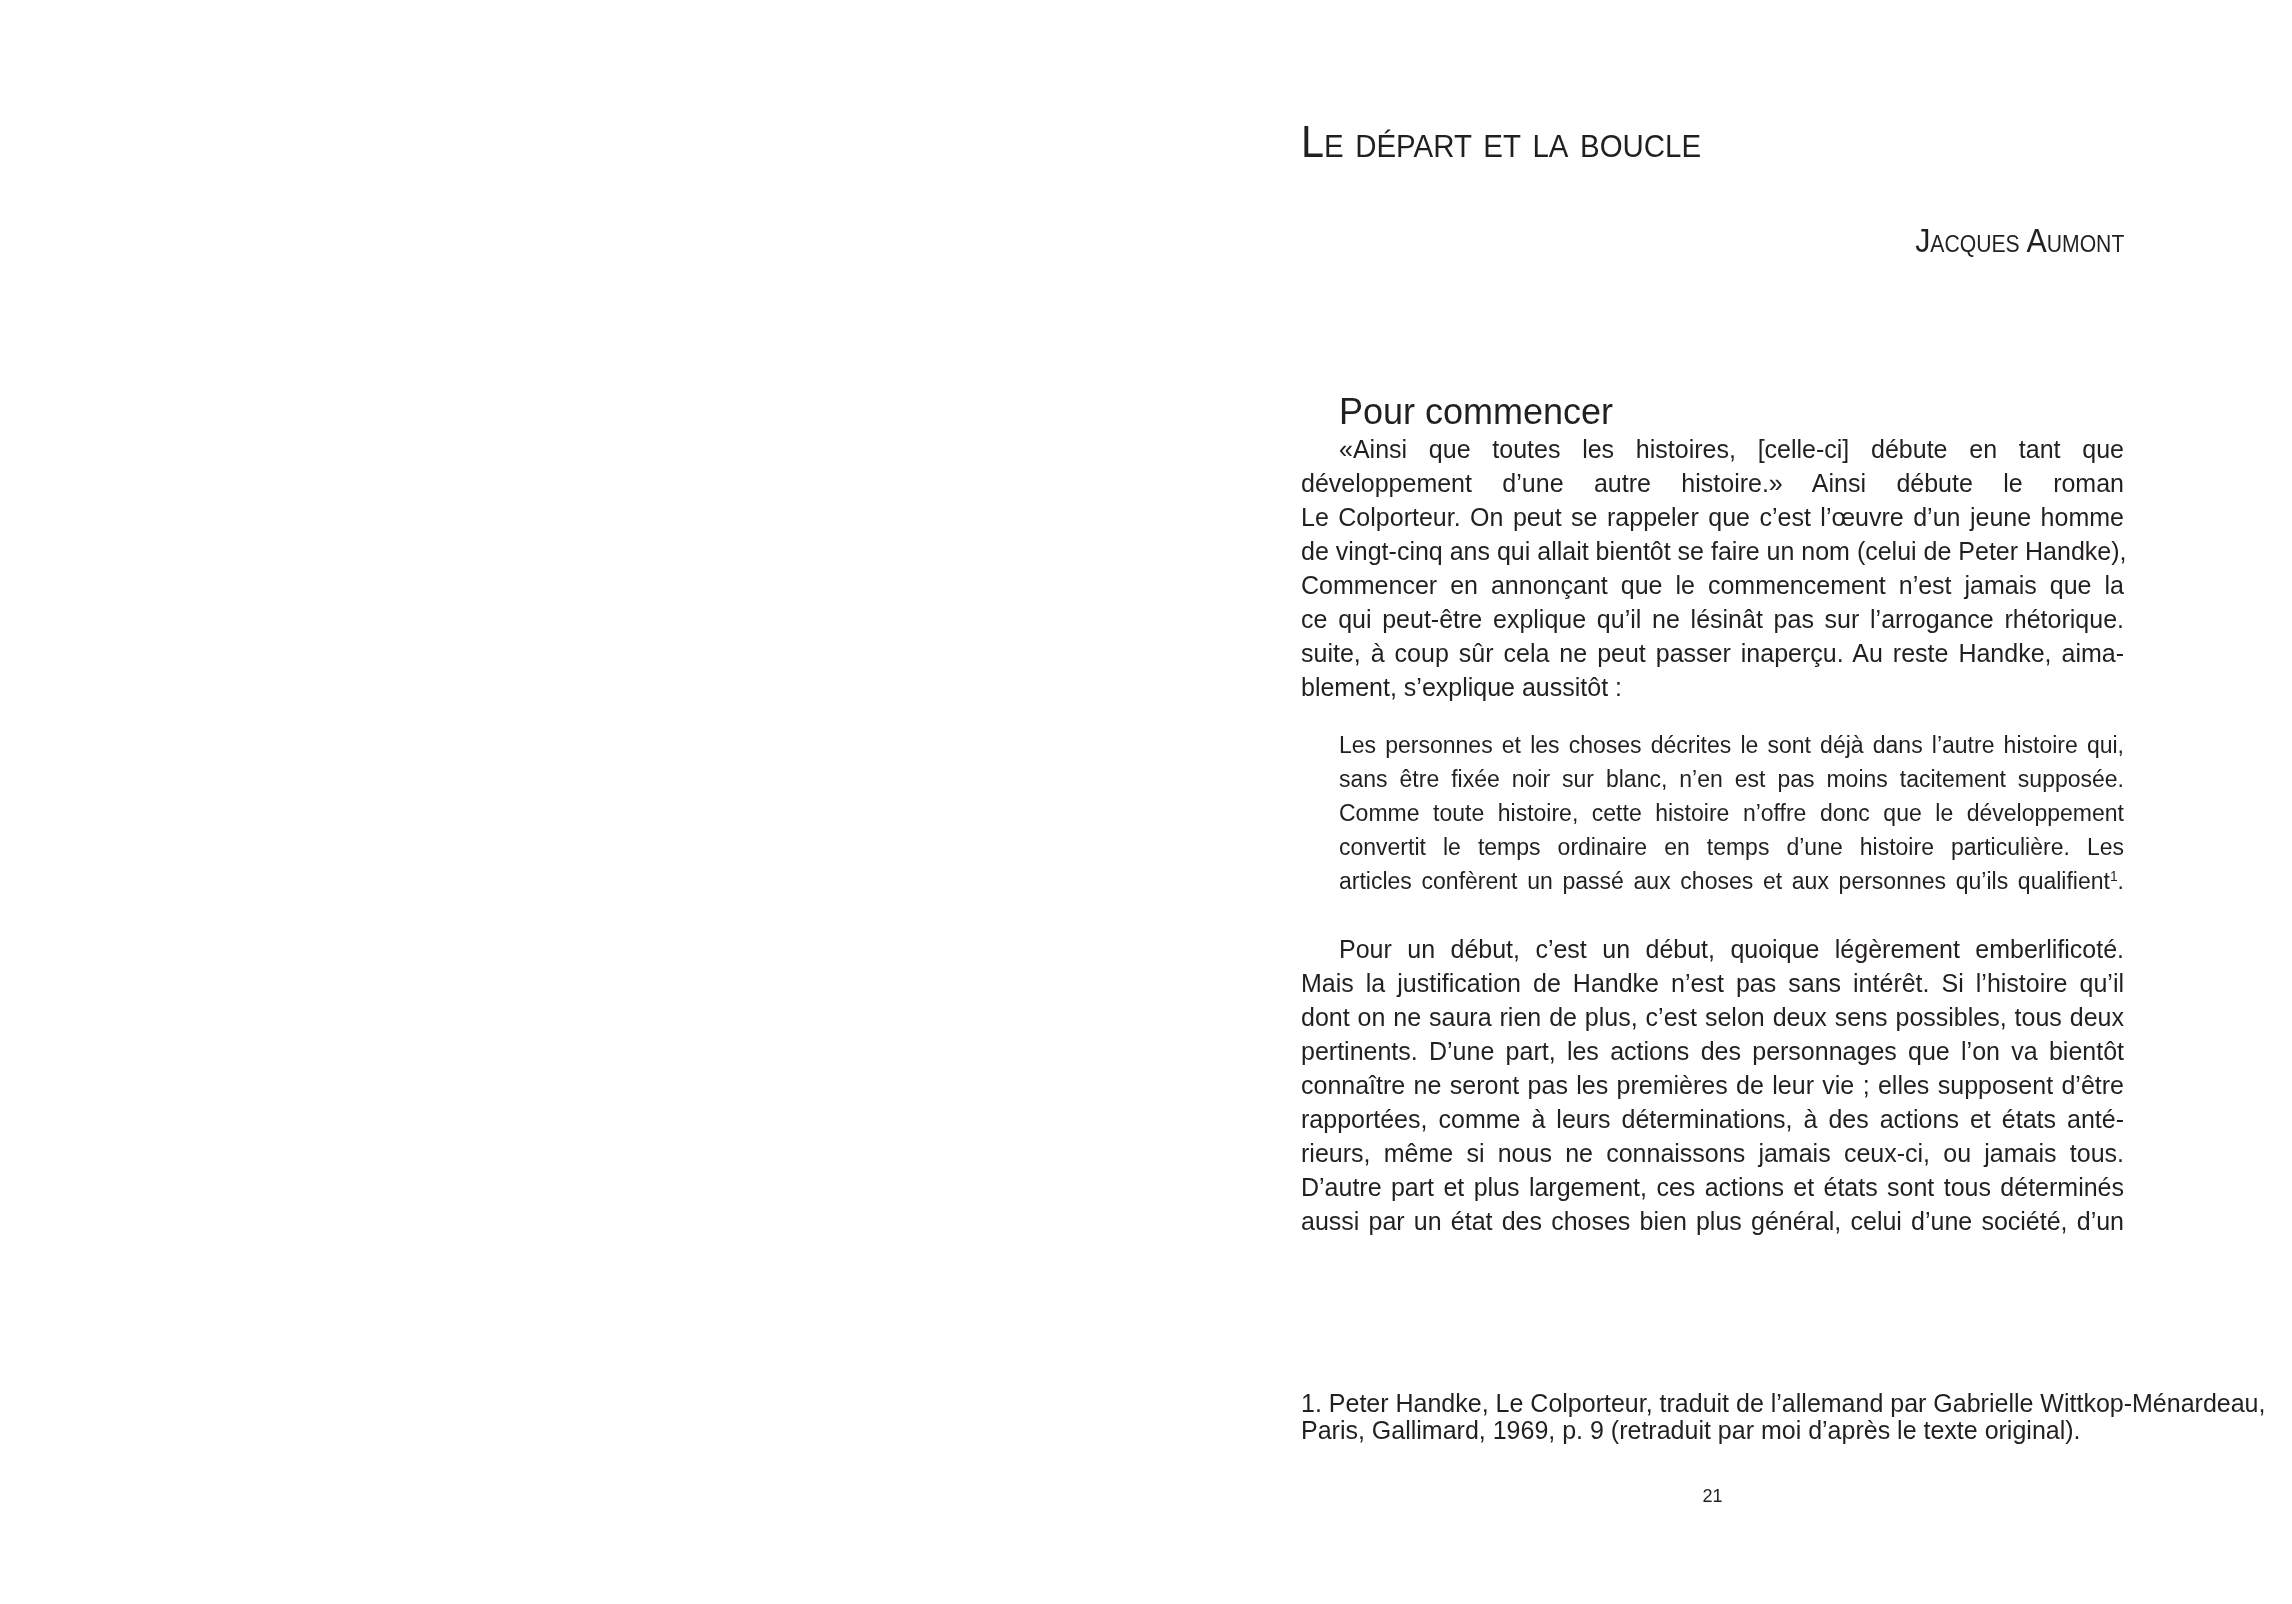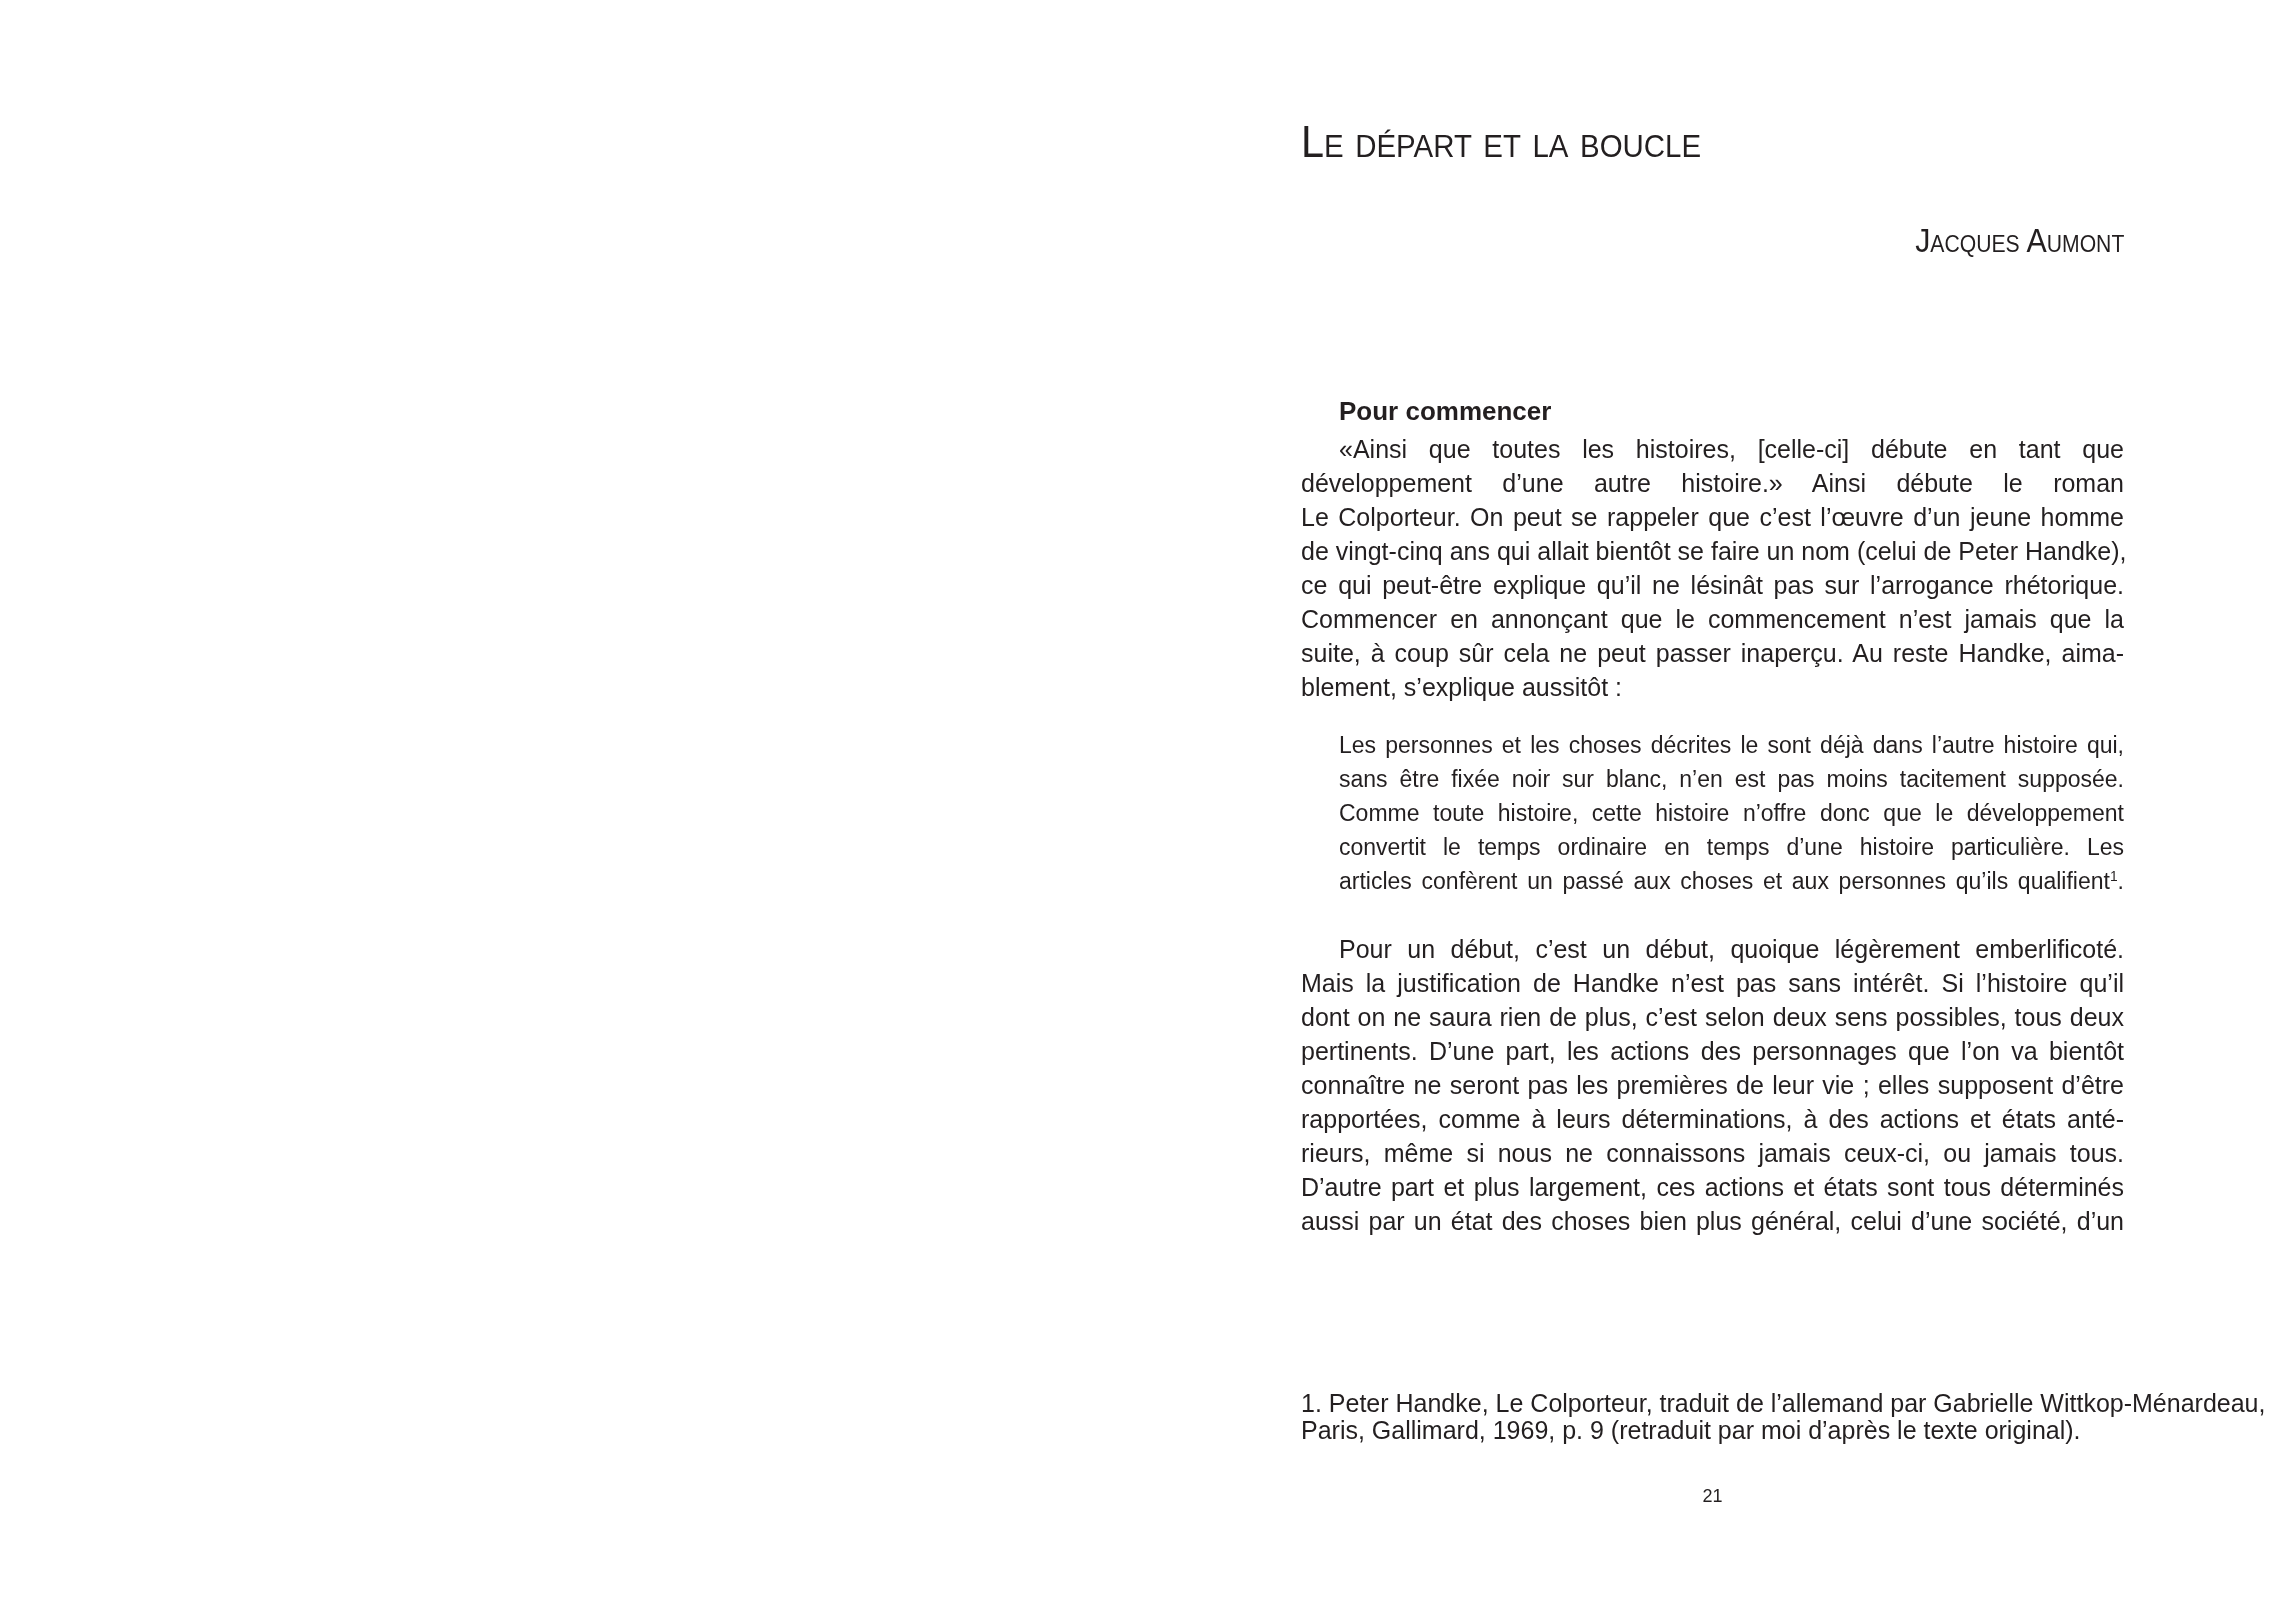--- a/index.html
+++ b/index.html
@@ -7,21 +7,21 @@
          font-family: "Liberation Sans", "DejaVu Sans", sans-serif; color: #231f20; }
   .page-left { position: absolute; left: 0; top: 0; width: 1146px; height: 1604px; background: #ffffff; }
   .page-right { position: absolute; left: 1146px; top: 0; width: 1146px; height: 1604px; background: #ffffff; }
 
   .title { position: absolute; left: 1301px; top: 115px; font-size: 45px; line-height: 54px;
            font-variant: small-caps; letter-spacing: 0px; white-space: nowrap; transform: scaleX(0.92); transform-origin: left center; }
   .author { position: absolute; right: 168px; top: 221px; font-size: 33px; line-height: 39px;
             font-variant: small-caps; white-space: nowrap; transform: scaleX(0.92); transform-origin: right center; }
 
   .col { position: absolute; left: 1301px; width: 823px; }
-  .heading { position: absolute; left: 1339px; top: 392px; font-size: 26px; line-height: 39px; white-space: nowrap; font-weight: bold; }
+  .heading { position: absolute; left: 1339px; top: 392px; font-size: 36px; line-height: 39px; white-space: nowrap; }
 
   .line { display: block; height: 34px; line-height: 34px; font-size: 25px; white-space: nowrap;
           text-align: justify; text-align-last: justify; overflow: visible; }
   .line.last { text-align-last: left; }
   .line.indent { padding-left: 38px; }
 
   .para1 { top: 432px; }
   .quote { position: absolute; left: 1339px; width: 785px; top: 728px; }
   .quote .line { font-size: 23px; }
   .para2 { top: 932px; }
@@ -43,22 +43,22 @@
 <div class="title">Le départ et la boucle</div>
 <div class="author">Jacques Aumont</div>
 
 <div class="heading">Pour commencer</div>
 
 <div class="col para1">
   <span class="line indent">«Ainsi que toutes les histoires, [celle-ci] débute en tant que</span>
   <span class="line">développement d’une autre histoire.» Ainsi débute le roman</span>
   <span class="line"><span class="it">Le Colporteur</span><span>. On peut se rappeler que c’est l’œuvre d’un jeune homme</span></span>
   <span class="line">de vingt-cinq ans qui allait bientôt se faire un nom (celui de Peter Handke),</span>
+  <span class="line">Commencer en annonçant que le commencement n’est jamais que la</span>
   <span class="line">ce qui peut-être explique qu’il ne lésinât pas sur l’arrogance rhétorique.</span>
-  <span class="line">Commencer en annonçant que le commencement n’est jamais que la</span>
   <span class="line">suite, à coup sûr cela ne peut passer inaperçu. Au reste Handke, aima-</span>
   <span class="line last">blement, s’explique aussitôt :</span>
 </div>
 
 <div class="quote">
   <span class="line">Les personnes et les choses décrites le sont déjà dans l’autre histoire qui,</span>
   <span class="line">sans être fixée noir sur blanc, n’en est pas moins tacitement supposée.</span>
   <span class="line">Comme toute histoire, cette histoire n’offre donc que le développement</span>
   <span class="line">convertit le temps ordinaire en temps d’une histoire particulière. Les</span>
   <span class="line"><span>articles confèrent un passé aux choses et aux personnes qu’ils qualifient</span><sup>1</sup><span>.</span></span>

